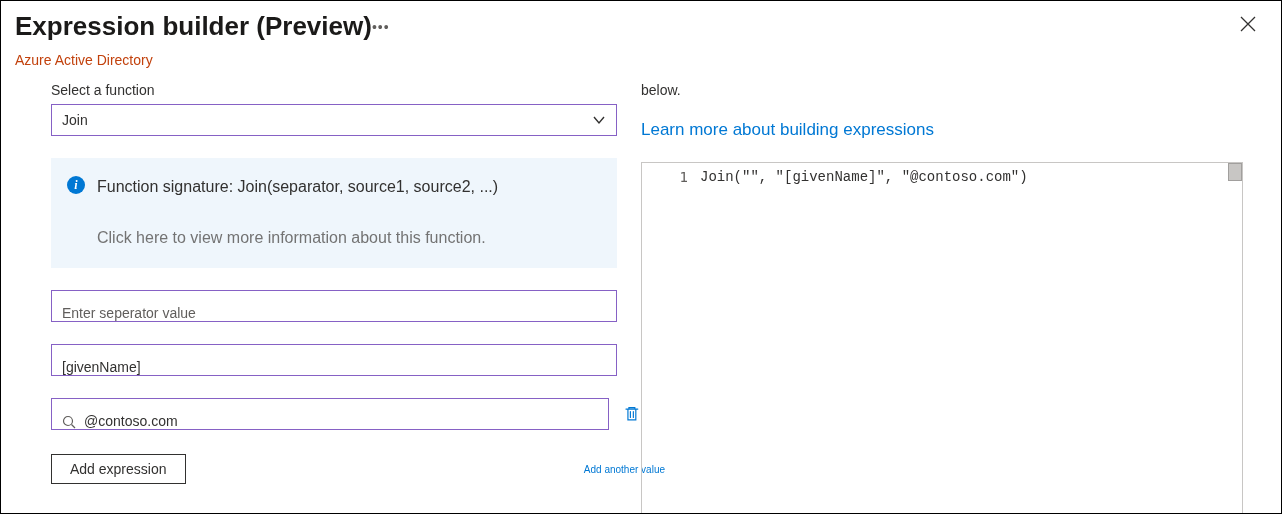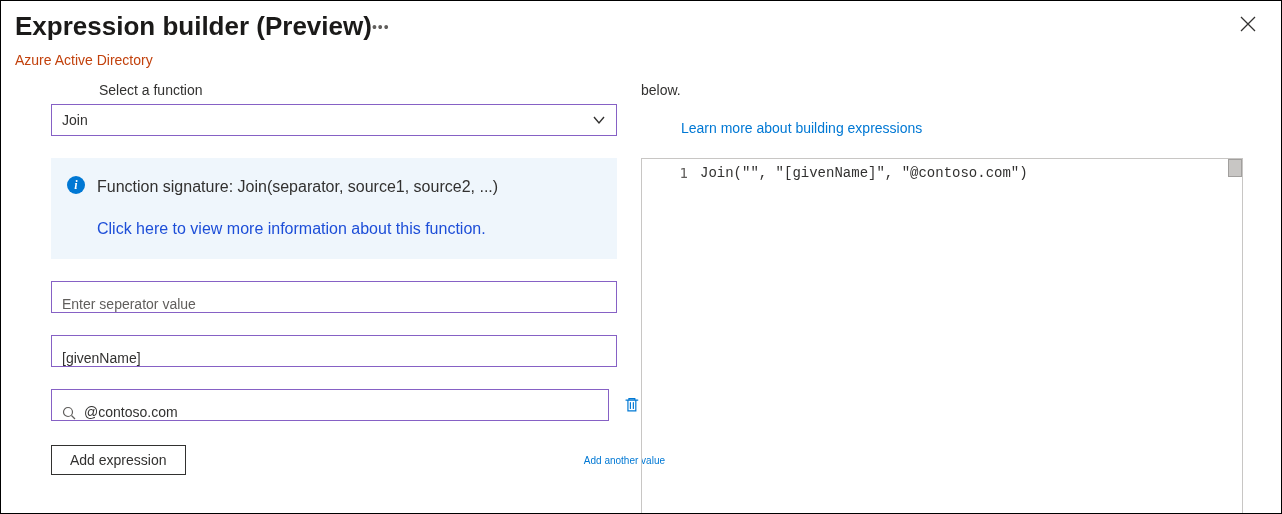--- a/index.html
+++ b/index.html
@@ -24,21 +24,21 @@
     .more-dots { color: #605e5c; font-size: 14px; cursor: pointer; letter-spacing: 1px;}
     .subtitle { font-size: 14px; color: #c2410c; margin-top: 10px; }
     .close-btn { font-size: 20px; color: #323130; cursor: pointer; padding: 4px; line-height: 1; }
     .content {
       display: flex;
       padding: 0;
       height: calc(100% - 70px);
     }
     .left-col { width: 640px; padding: 8px 0 0 50px; }
     .right-col { flex: 1; padding: 8px 38px 0 0; display: flex; flex-direction: column; }
-    .label { font-size: 14px; color: #323130; margin-bottom: 6px; display: block; margin-left: 48px; }
+    .label { font-size: 14px; color: #323130; margin-bottom: 6px; display: block; }
     .select-box {
       width: 566px;
       height: 32px;
       border: 1px solid #8661c5;
       display: flex;
       align-items: center;
       justify-content: space-between;
       padding: 4px 10px;
       cursor: pointer;
       background: #fff;
@@ -54,21 +54,21 @@
       gap: 12px;
     }
     .info-i {
       width: 18px; height: 18px; border-radius: 50%; background: #0078d4;
       color: #fff; font-size: 12px; font-weight: bold; display: flex;
       align-items: center; justify-content: center; flex-shrink: 0;
       font-style: italic; font-family: Georgia, serif;
       margin-top: 2px;
     }
     .info-text { font-size: 16px; color: #323130; line-height: 1.6; }
-    .info-link { color: #1d4ed8; cursor: pointer; display: inline-block; margin-top: 16px; }
+    .info-link { color: #737373; cursor: pointer; display: inline-block; margin-top: 25px; }
     .input-row { margin-top: 22px; display: flex; align-items: center; gap: 14px; }
     .txt-input {
       width: 566px; height: 32px;
       border: 1px solid #8661c5;
       padding: 0 10px;
       font-size: 14px;
       color: #323130;
       display: flex;
       align-items: flex-end;
       gap: 8px;
@@ -81,21 +81,21 @@
       height: 30px; padding: 0 18px;
       border: 1px solid #8a8886;
       outline: 1px solid #323130;
       outline-offset: -1px;
       background: #fff;
       font-size: 14px; color: #323130;
       cursor: pointer;
     }
     .link-btn { color: #0078d4; font-size: 10px; cursor: pointer; }
     .below-txt { font-size: 14px; color: #323130; }
-    .learn-link { color: #0078d4; font-size: 14px; cursor: pointer; margin-top: 22px; display: inline-block; margin-left: 40px;}
+    .learn-link { color: #0078d4; font-size: 17px; cursor: pointer; margin-top: 22px; display: inline-block;}
     .code-area {
       margin-top: 22px;
       border: 1px solid #c8c6c4;
       flex: 1;
       display: flex;
       position: relative;
     }
     .gutter {
       width: 54px;
       text-align: right;

